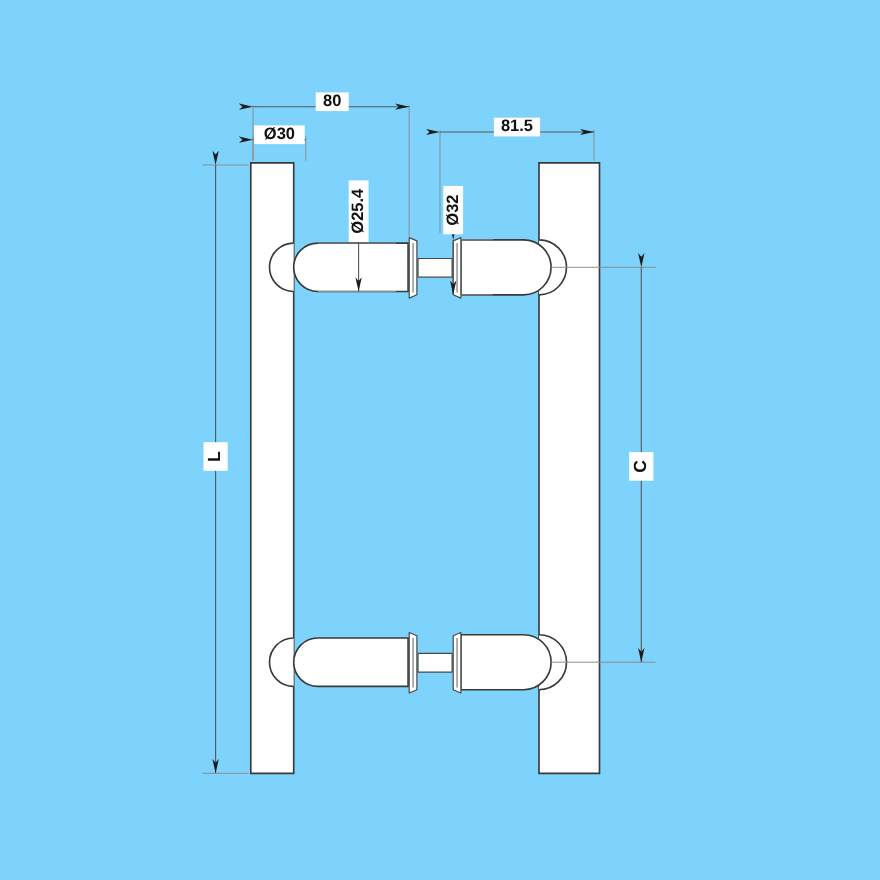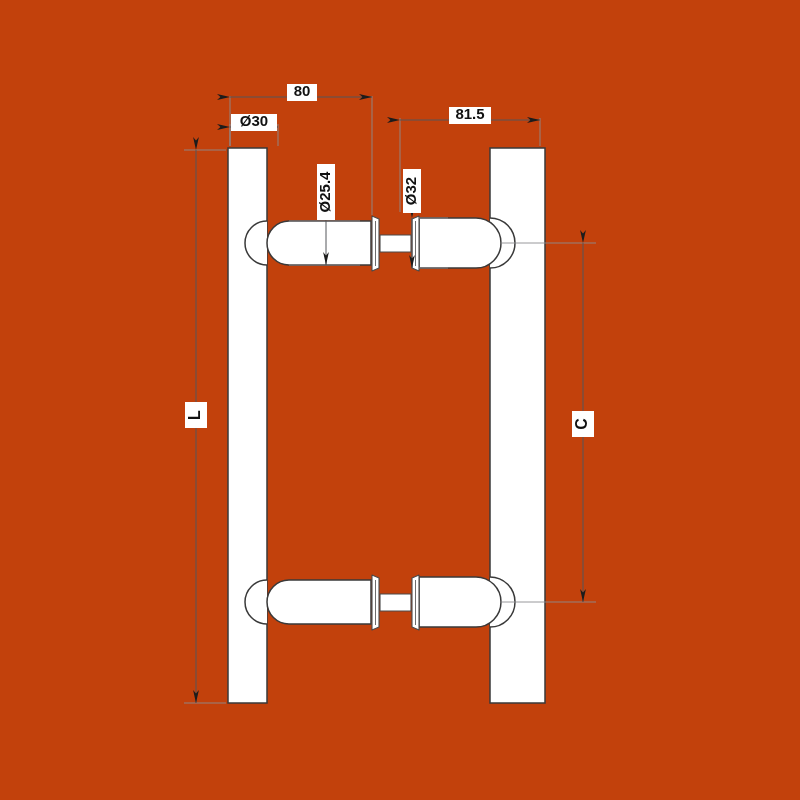--- a/index.html
+++ b/index.html
@@ -10,21 +10,21 @@
   body {
     width: 800px;
     height: 800px;
     overflow: hidden;
     font-family: "Liberation Sans", sans-serif;
   }
   #drawing-root {
     position: relative;
     width: 800px;
     height: 800px;
-    background: #c2410c;
+    background: #7dd3fc;
   }
   svg#technical-drawing {
     display: block;
     width: 800px;
     height: 800px;
   }
   .part-outline {
     fill: #ffffff;
     stroke: #3a3a3a;
     stroke-width: 1.5;

